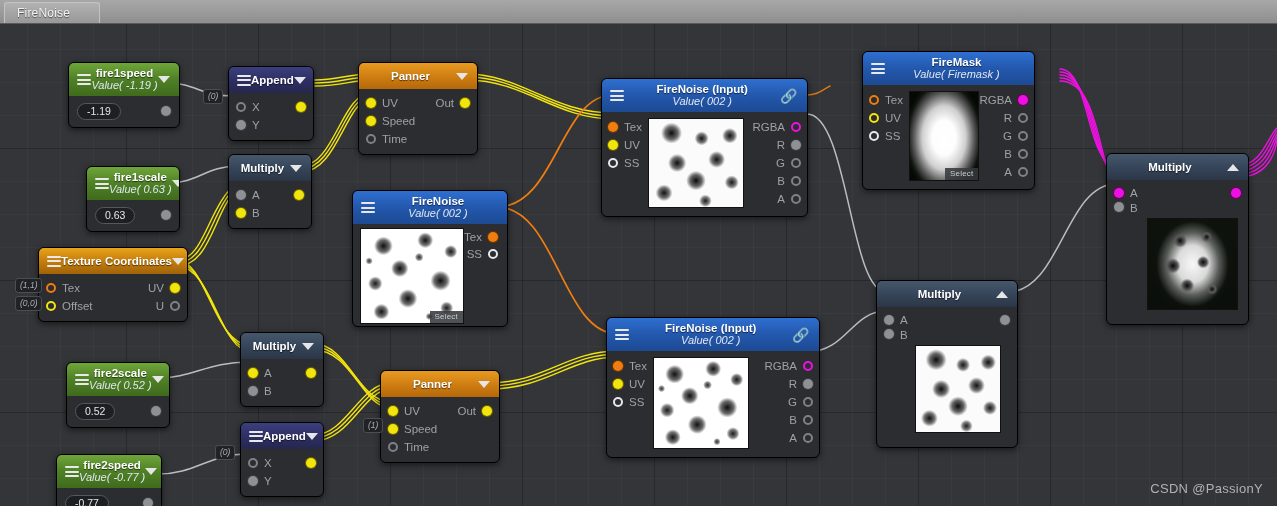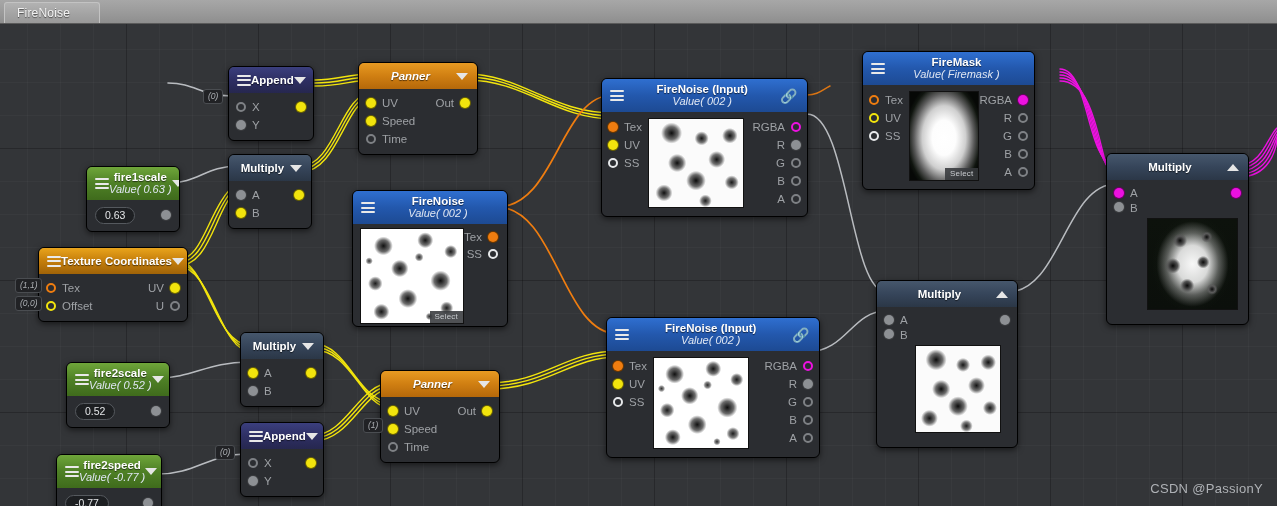--- a/index.html
+++ b/index.html
@@ -63,21 +63,21 @@
            border-left:6px solid transparent; border-right:6px solid transparent; }
   .caret.down { border-top:7px solid #e6e6e6; }
   .caret.up   { border-bottom:7px solid #e6e6e6; }
   .linkicon { flex:none; margin-right:3px; color:#fff; font-size:14px; line-height:1; }
 
   
   .h-green  { background:linear-gradient(to bottom,#6fa63a 0%,#4f8126 48%,#3f6b1c 100%); }
   .h-navy   { background:linear-gradient(to bottom,#3b3f7e 0%,#2e2f63 50%,#26274f 100%); }
   .h-slate  { background:linear-gradient(to bottom,#46576c 0%,#36455a 50%,#2b3747 100%); }
   .h-orange { background:linear-gradient(to bottom,#e9a41c 0%,#c67f0c 48%,#a06308 100%); }
-  .h-amber  { background:linear-gradient(to bottom,#e79a22 0%,#d07f12 50%,#b5680a 100%);font-style:italic; }
+  .h-amber  { background:linear-gradient(to bottom,#e79a22 0%,#d07f12 50%,#b5680a 100%); }
   .h-blue   { background:linear-gradient(to bottom,#2f6fd0 0%,#2358ad 50%,#1d4a93 100%); }
 
   .nbody { position:relative; padding:5px 0 6px; }
 
   
   .row { display:flex; align-items:center; height:18px; padding:0 7px; }
   .row .lbl { color:#9ea1a5; font-size:11.5px; white-space:nowrap; }
   .row .lbl.l { margin-left:6px; }
   .row .lbl.r { margin-right:6px; margin-left:auto; }
   .pin { width:10px; height:10px; border-radius:50%; flex:none; }
@@ -246,20 +246,40 @@
         <path d="M1239,141 C1262,141 1268,112 1277,104" stroke="#ec11e0" stroke-width="1.4"></path>
         <path d="M1239,144 C1264,144 1270,115 1277,107" stroke="#ec11e0" stroke-width="1.4"></path>
         <path d="M1239,147 C1266,147 1272,118 1277,110" stroke="#ec11e0" stroke-width="1.4"></path>
         <path d="M1239,150 C1268,150 1274,121 1277,113" stroke="#ec11e0" stroke-width="1.4"></path>
         <path d="M1239,153 C1270,153 1276,124 1277,116" stroke="#ec11e0" stroke-width="1.4"></path>
 
         <path d="M807,71 C818,71 822,66 830,62" stroke="#ef7d10" stroke-width="1.5" opacity="0.9"></path>
       </g>
     </svg>
 
+    <div class="node" style="left:68px; top:38px; width:112px;">
+      <div class="nhead tall h-green">
+        <span class="hamb">
+            <i></i>
+            <i></i>
+            <i></i>
+          </span>
+        <span class="htext">
+          <span class="htitle">fire1speed</span>
+          <span class="hsub">Value( -1.19 )</span>
+        </span>
+        <span class="caret down"></span>
+      </div>
+      <div class="nbody">
+        <div class="valrow">
+          <span class="vbox">-1.19</span>
+          <span class="pin f-gray"></span>
+        </div>
+      </div>
+    </div>
 
     <div class="node" style="left:228px; top:42px; width:86px;">
       <div class="nhead h-navy">
         <span class="hamb">
             <i></i>
             <i></i>
             <i></i>
           </span>
         <span class="htext">
             <span class="htitle">Append</span>

